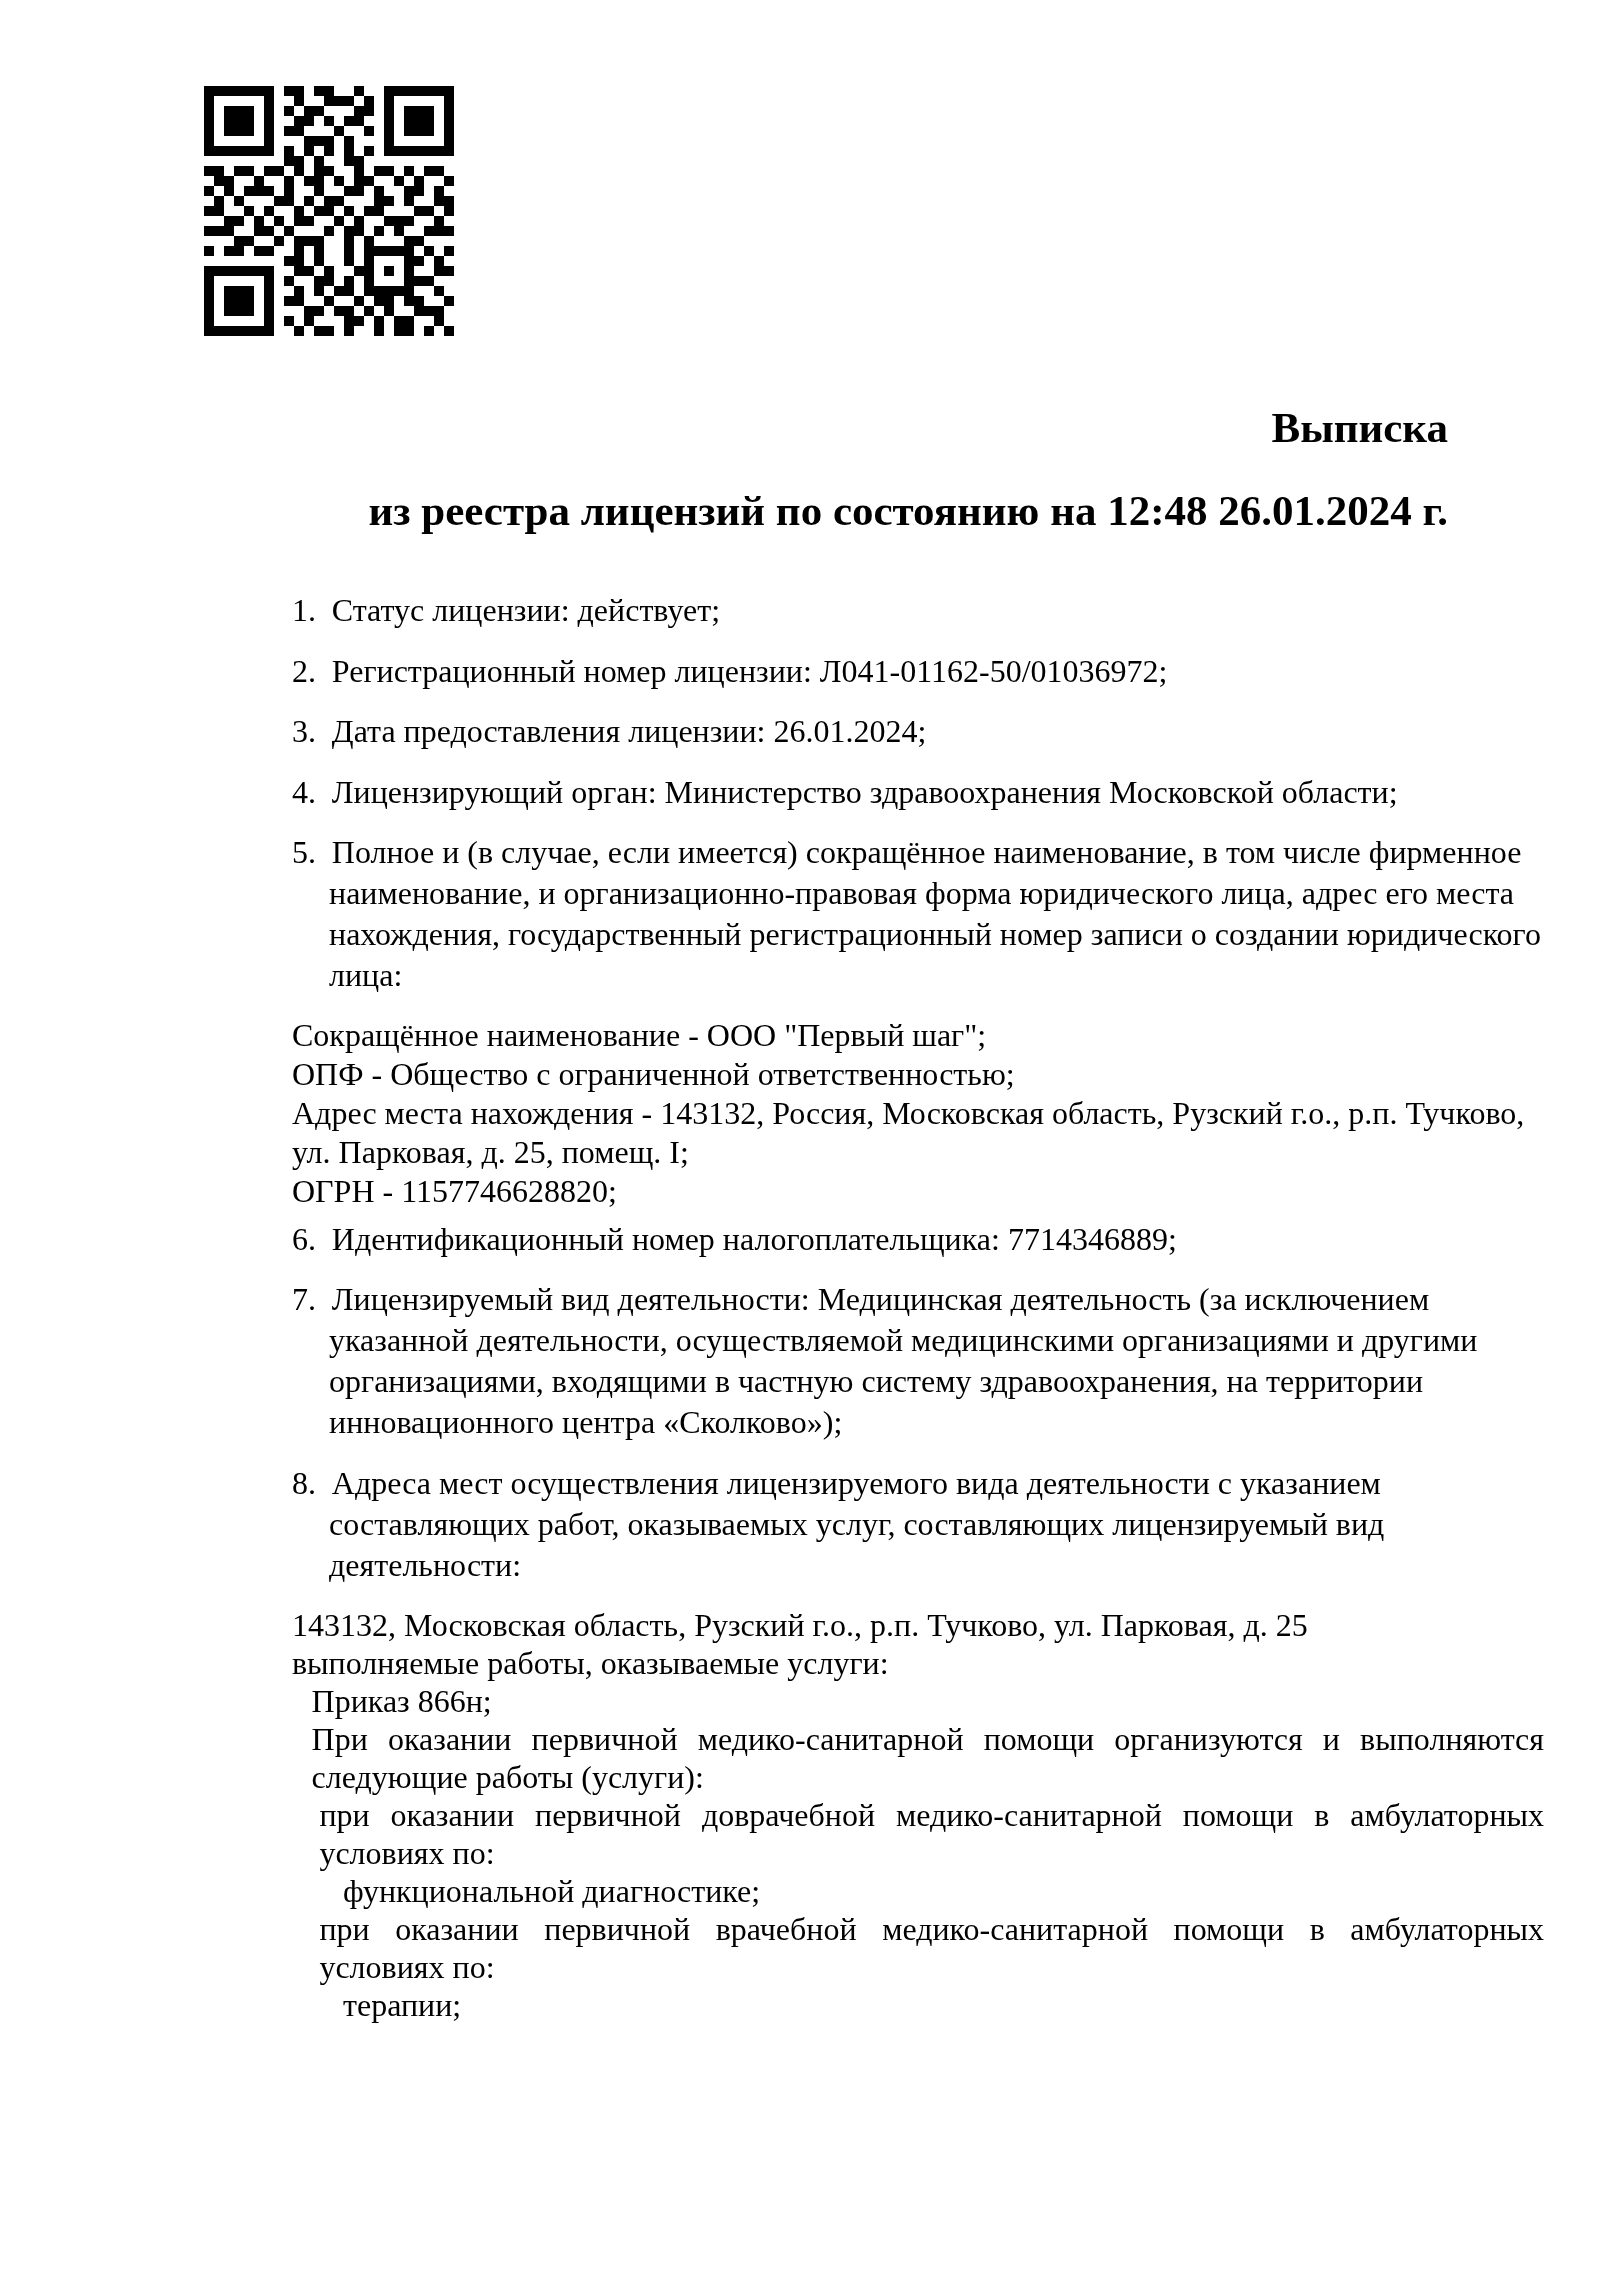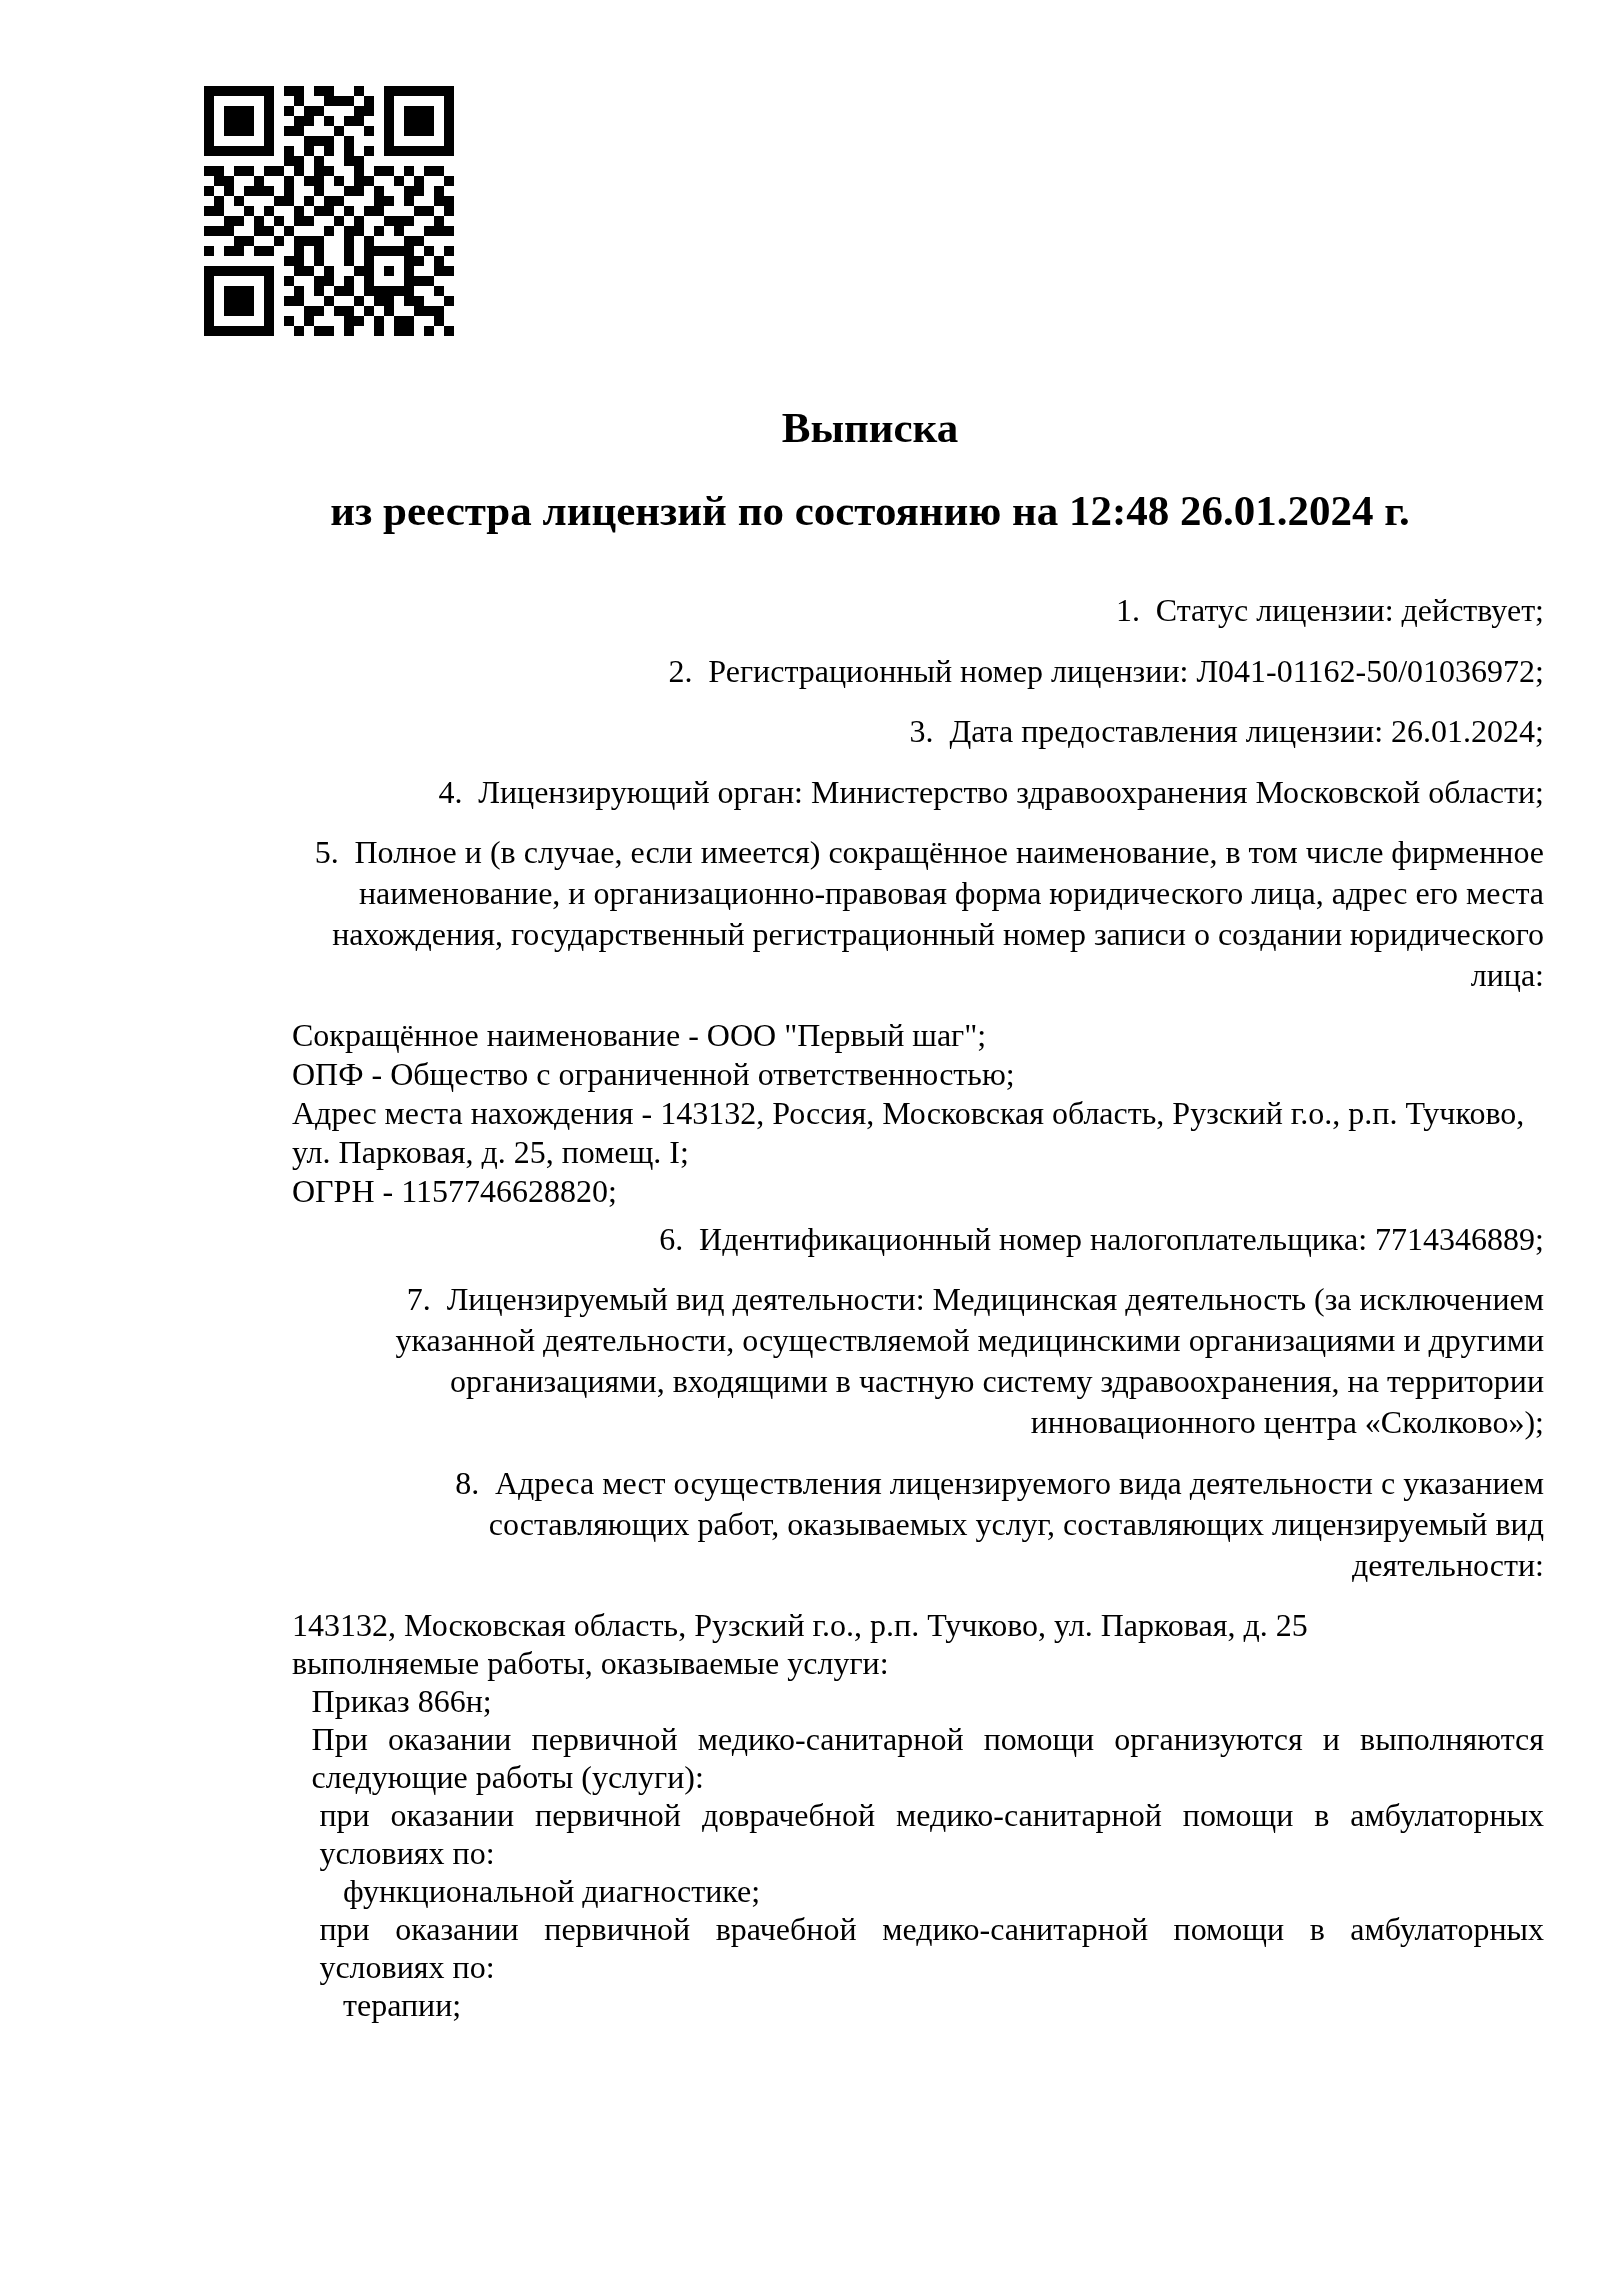--- a/index.html
+++ b/index.html
@@ -21,31 +21,31 @@
     shape-rendering: crispEdges;
   }
   .content {
     padding: 404px 77px 0 292px;
     font-size: 32px;
   }
   .title, .subtitle {
     font-size: 43px;
     line-height: 47px;
     font-weight: bold;
-    text-align: center;
+    text-align: right;
     margin: 0 96px 0 0;
   }
   .subtitle { margin-top: 36px; }
   .items { margin-top: 56px; }
   .item {
     margin: 0 0 19.6px 0;
     line-height: 41px;
     padding-left: 37px;
     text-indent: -37px;
-    text-align: right;
+    text-align: left;
     font-family: Liberation Serif, serif;
   }
   .item .num { margin-right: 7.8px; }
   .company {
     margin: 11.8px 0 7.8px 0;
   }
   .company p, .services p {
     margin: 0;
     line-height: 39px;
   }

